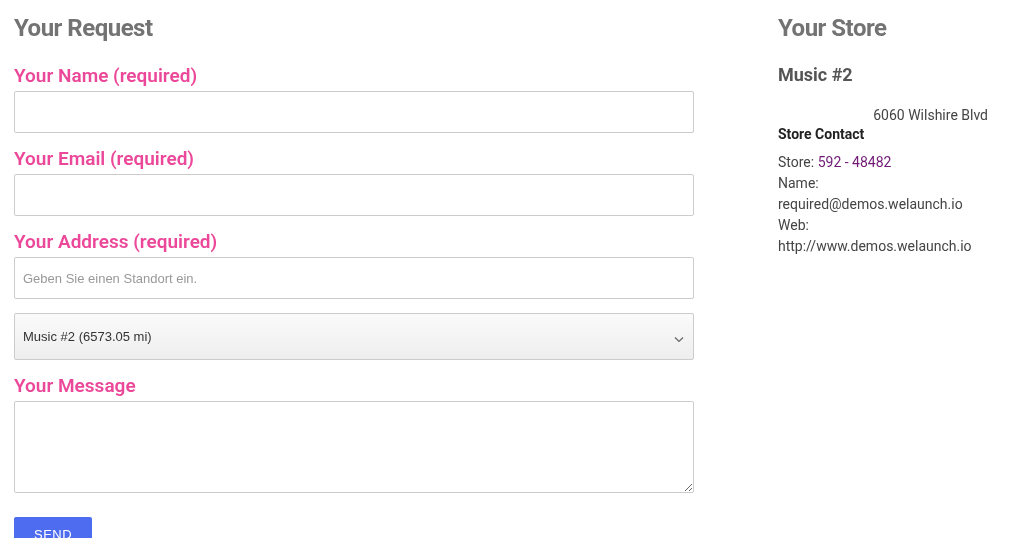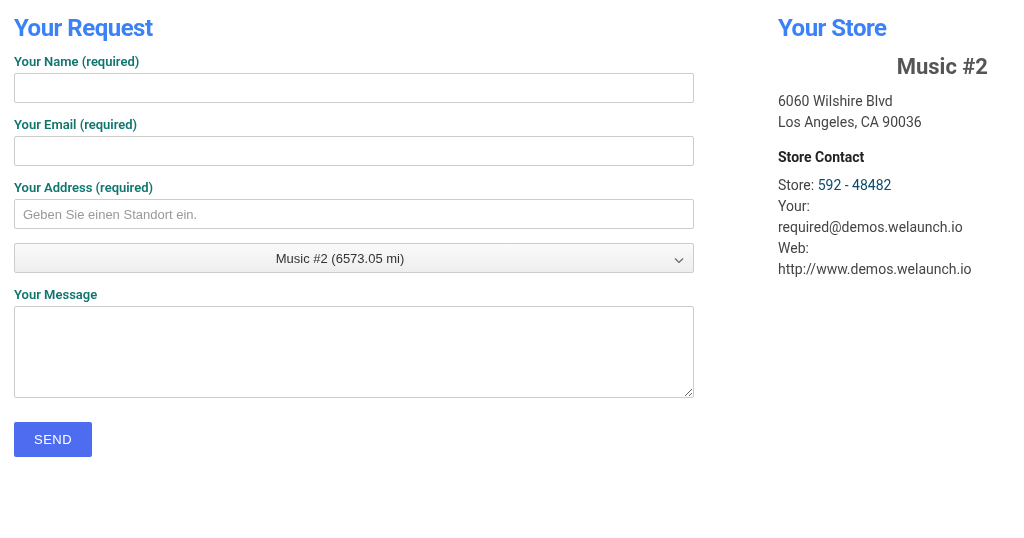--- a/index.html
+++ b/index.html
@@ -20,67 +20,65 @@
     .left-col {
       flex: 1;
       max-width: 680px;
     }
     .right-col {
       width: 210px;
     }
     h2.section-heading {
       font-size: 24px;
       font-weight: 700;
-      color: #3b82f6;
-      margin-bottom: 12px;
+      color: #737373;
+      margin-bottom: 22px;
       letter-spacing: -0.5px;
     }
     h3.store-name {
-      font-size: 22px;
+      font-size: 18px;
       font-weight: 700;
       color: #555;
-      margin-bottom: 12px;
-      text-align: right;
+      margin-bottom: 20px;
     }
     .form-group {
       margin-bottom: 14px;
     }
     .form-label {
       display: block;
-      font-size: 13px;
+      font-size: 19px;
       font-weight: 600;
-      color: #0f766e;
+      color: #ec4899;
       margin-bottom: 4px;
     }
     .text-input, .select-input, .textarea-input {
       width: 100%;
       padding: 6px 8px;
       font-size: 13px;
       border: 1px solid #ccc;
       border-radius: 2px;
       background: #fff;
       color: #333;
     }
     .text-input {
-      height: 30px;
+      height: 42px;
     }
     .text-input::placeholder {
       color: #999;
     }
     .select-wrapper {
       position: relative;
     }
     .select-input {
-      height: 30px;
+      height: 47px;
       appearance: none;
       -webkit-appearance: none;
       background: linear-gradient(to bottom, #fafafa, #eeeeee);
       padding-right: 36px;
       cursor: pointer;
-      text-align: center;
     }
     .select-chevron {
       position: absolute;
       right: 10px;
       top: 50%;
       transform: translateY(-50%);
       pointer-events: none;
     }
     .textarea-input {
       height: 92px;
@@ -95,35 +93,36 @@
       font-weight: 500;
       letter-spacing: 0.5px;
       cursor: pointer;
       border-radius: 2px;
       margin-top: 6px;
     }
     .store-address {
       font-size: 14px;
       color: #444;
       line-height: 1.5;
-      margin-bottom: 16px;
+      margin-bottom: 0;
+      text-align: right;
     }
     .store-contact-heading {
       font-size: 14px;
       font-weight: 700;
       color: #222;
       margin-bottom: 10px;
     }
     .store-contact-line {
       font-size: 14px;
       color: #444;
       line-height: 1.5;
     }
     .phone-link {
-      color: #0c4a6e;
+      color: #701a75;
       text-decoration: none;
     }
   </style>
 </head>
 <body>
 
 <div class="container">
   <div class="left-col">
     <h2 class="section-heading">Your Request</h2>
 
@@ -162,26 +161,25 @@
     </div>
 
     <button class="send-button">SEND</button>
   </div>
 
   <div class="right-col">
     <h2 class="section-heading">Your Store</h2>
     <h3 class="store-name">Music #2</h3>
     <div class="store-address">
       <div>6060 Wilshire Blvd</div>
-      <div>Los Angeles, CA 90036</div>
     </div>
     <div class="store-contact-heading">Store Contact</div>
     <div class="store-contact-line">
       <span>Store: </span><a href="#" class="phone-link">592 - 48482</a>
     </div>
     <div class="store-contact-line">
-      <span>Your: </span><span>required@demos.welaunch.io</span>
+      <span>Name: </span><span>required@demos.welaunch.io</span>
     </div>
     <div class="store-contact-line">
       <span>Web: </span><span>http://www.demos.welaunch.io</span>
     </div>
   </div>
 </div>
 
 </body></html>

